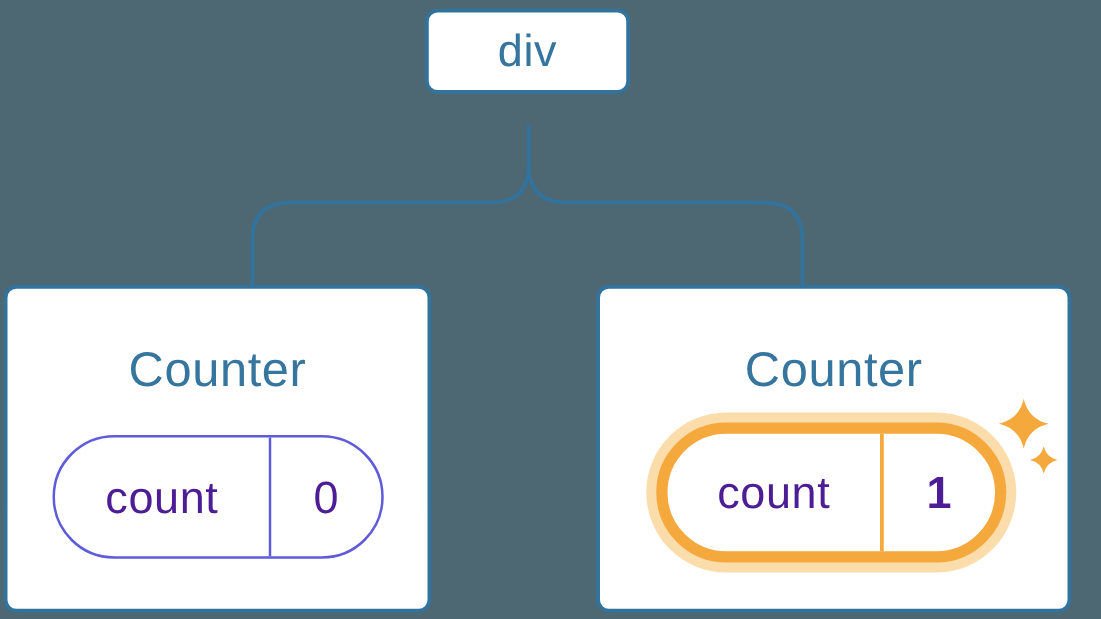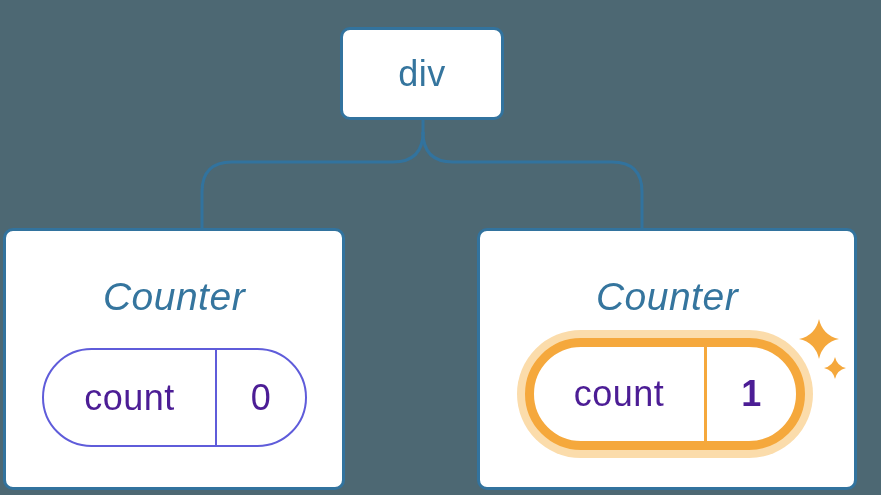--- a/index.html
+++ b/index.html
@@ -21,32 +21,31 @@
     top: 0;
     width: 881px;
     height: 495px;
     pointer-events: none;
   }
   .root-node {
     position: absolute;
     left: 340px;
     top: 7px;
     width: 164px;
-    height: 93px;
+    height: 68px;
     box-sizing: border-box;
     background: #FFFFFF;
     border: 3px solid #32739E;
     border-radius: 10px;
     display: flex;
     align-items: center;
     justify-content: center;
     font-size: 36px;
     color: #35759E;
     letter-spacing: 0.5px;
-    margin-top: 20px;
   }
   .card {
     position: absolute;
     top: 228px;
     height: 262px;
     box-sizing: border-box;
     background: #FFFFFF;
     border: 3px solid #32739E;
     border-radius: 10px;
   }
@@ -55,21 +54,20 @@
   .card-title {
     position: absolute;
     top: 44px;
     left: 0;
     right: 0;
     text-align: center;
     font-size: 39px;
     font-weight: 500;
     color: #35759E;
     letter-spacing: 0.5px;
-    font-style: italic;
   }
   .pill {
     position: absolute;
     display: flex;
     align-items: stretch;
     box-sizing: border-box;
     background: #FFFFFF;
   }
   .pill-normal {
     left: 36px;

